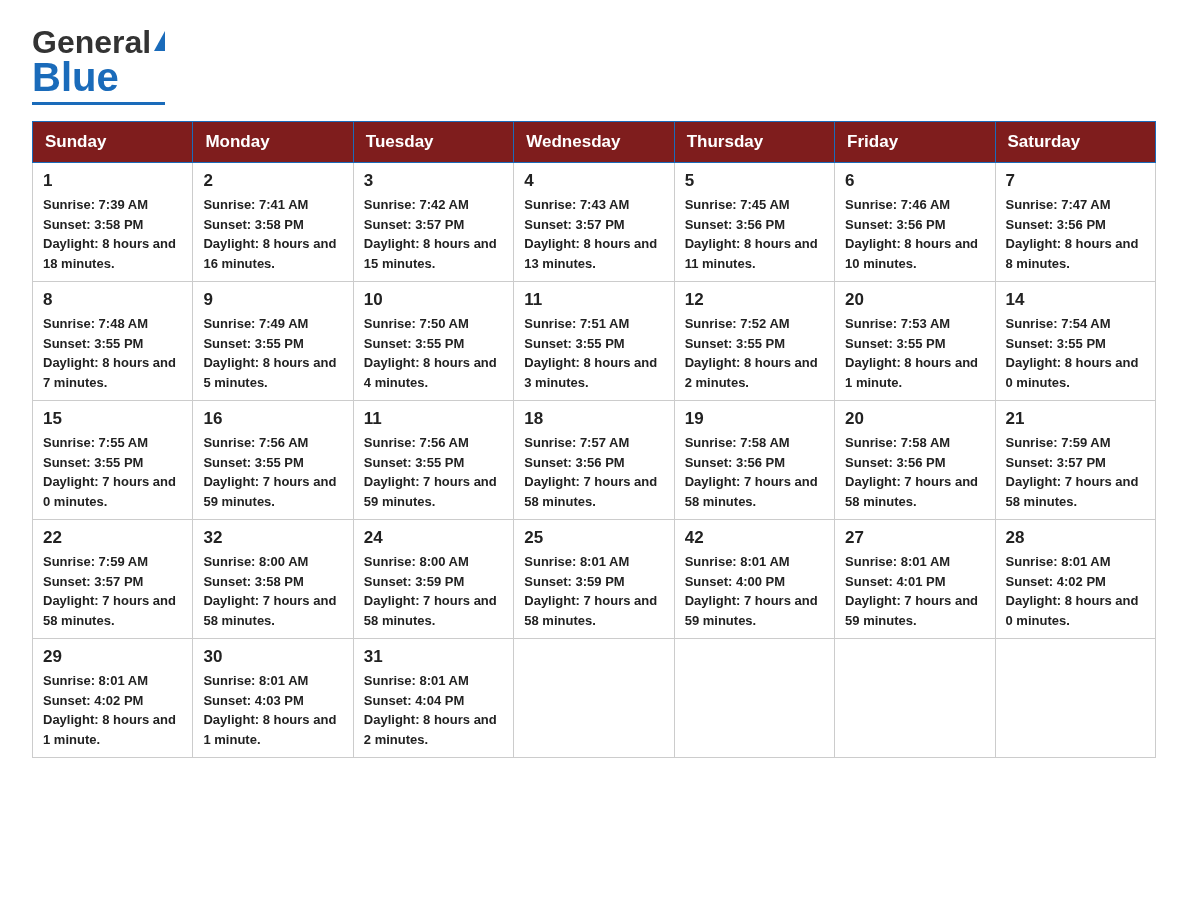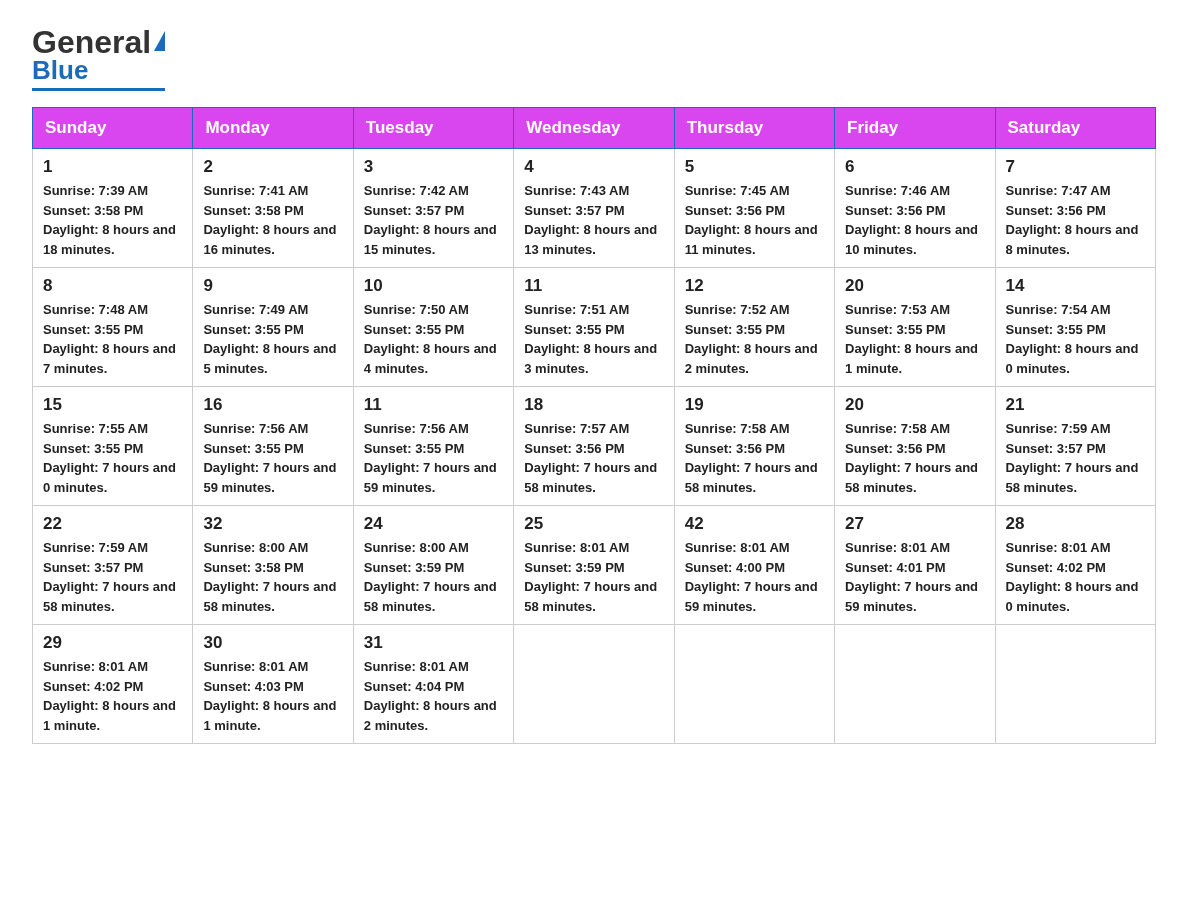--- a/index.html
+++ b/index.html
@@ -34,21 +34,21 @@
       font-size: 22px;
       color: #444;
       margin-top: 4px;
     }
     table {
       width: 100%;
       border-collapse: collapse;
       margin-top: 8px;
     }
     thead th {
-      background: #d946ef;
+      background: #7f1d1d;
       color: #fff;
       font-size: 17px;
       font-weight: bold;
       padding: 10px 12px;
       text-align: left;
       border: 1px solid #1a6bba;
     }
     tbody td {
       border: 1px solid #ccc;
       vertical-align: top;
@@ -80,21 +80,21 @@
 </head>
 <body>
 
 <div class="header-row">
   <div class="logo">
     <div style="display:flex; align-items:center;">
       <span style="font-size:32px; font-weight:bold; color:#333;">General</span>
       <span style="display:inline-block; width:0; height:0; border-left:11px solid transparent; border-bottom:20px solid #1a6bba; margin-left:3px; margin-bottom:4px;"></span>
     </div>
     <div style="display:flex; align-items:center; margin-top:-6px;">
-      <span style="font-size:26px; font-weight:bold; color:#1a6bba; margin-right:4px;">Blue</span>
+      <span style="font-size:40px; font-weight:bold; color:#1a6bba; margin-right:4px;">Blue</span>
     </div>
     <div style="height:3px; background:#1a6bba; width:100%; margin-top:2px;"></div>
   </div>
   <div class="title-block">
     <div class="month-title"></div>
     <div class="subtitle"></div>
   </div>
 </div>
 
 <table>

